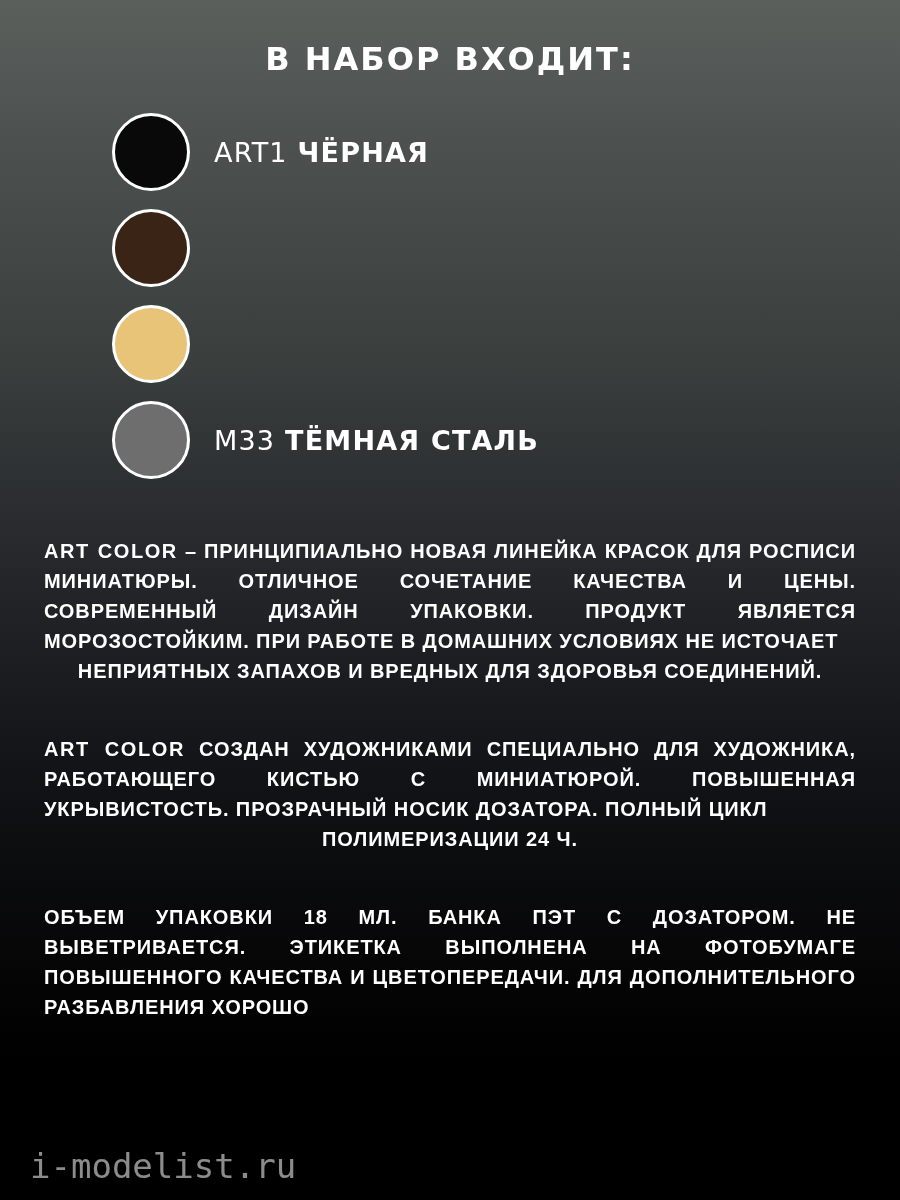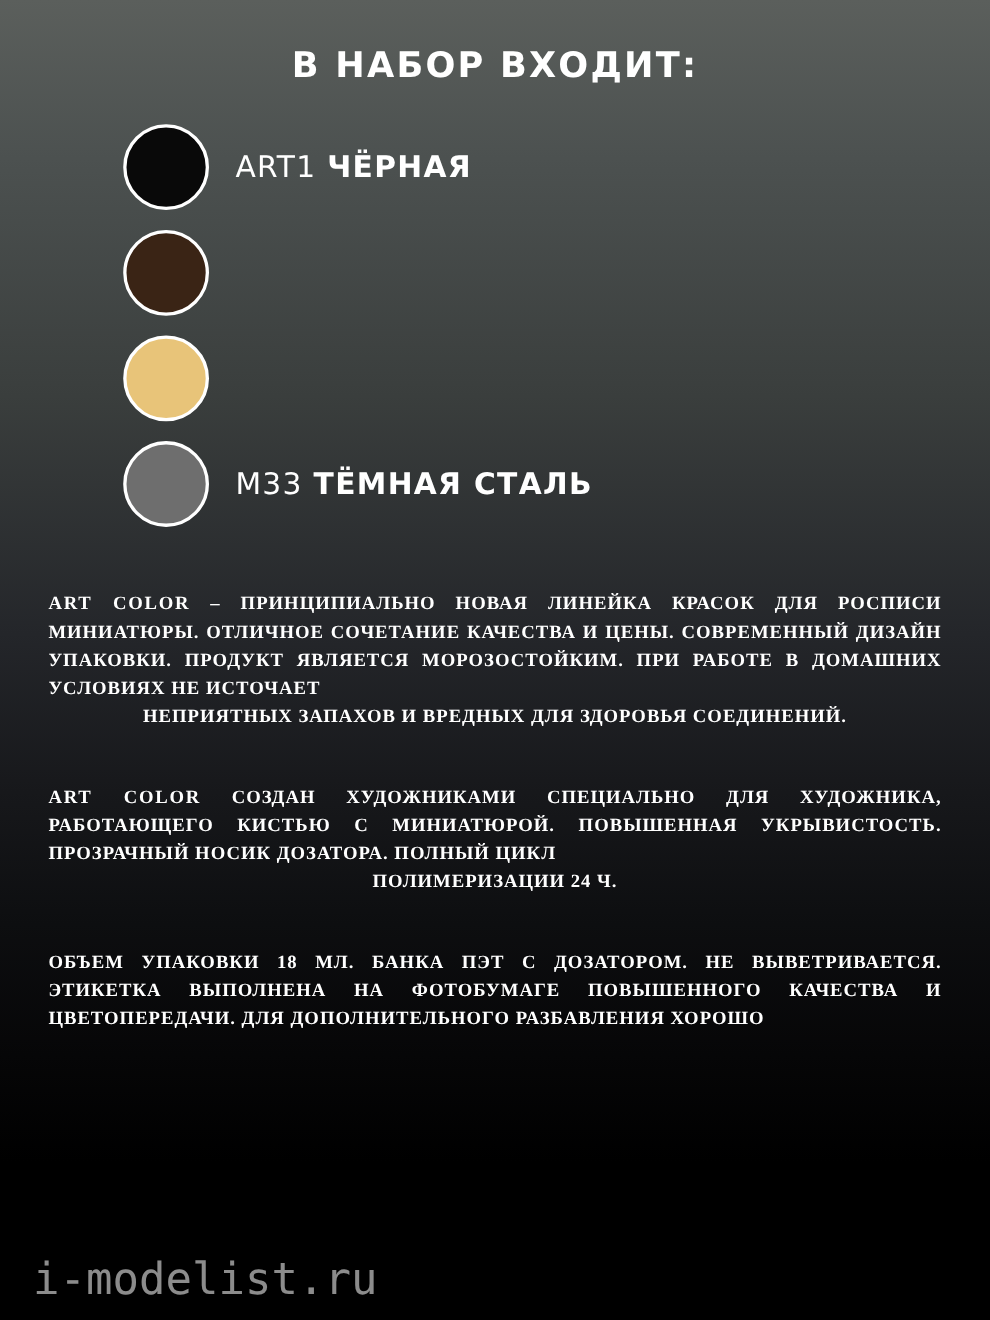--- a/index.html
+++ b/index.html
@@ -65,44 +65,44 @@
   .swatch-name {
     font-weight: 600;
   }
 
   .body-text {
     padding: 0 44px;
     margin-top: 18px;
     color: #ffffff;
   }
   .para {
-    font-size: 17px;
+    font-size: 20px;
     line-height: 1.5;
     letter-spacing: 0.9px;
     text-align: justify;
     text-transform: uppercase;
     font-weight: 700;
     margin-bottom: 22px;
-    font-family: Liberation Serif, serif;
+    font-family: Liberation Sans, sans-serif;
     margin-top: 48px;
   }
   .brand {
     font-weight: 800;
     letter-spacing: 1.6px;
   }
   .p1 { text-align: justify; }
   .p1 > span.lastline { display: block; text-align: center; }
   .p2 > span.lastline { display: block; text-align: center; }
   .p3 > span.lastline { display: block; text-align: center; }
 
   .watermark {
     position: absolute;
     left: 30px;
     bottom: 14px;
-    font-size: 40px;
+    font-size: 34px;
     color: rgba(255,255,255,0.55);
     font-family: "DejaVu Sans Mono", monospace;
     letter-spacing: 0px;
   }
 </style>
 </head>
 <body>
 
 <div class="page">
 

